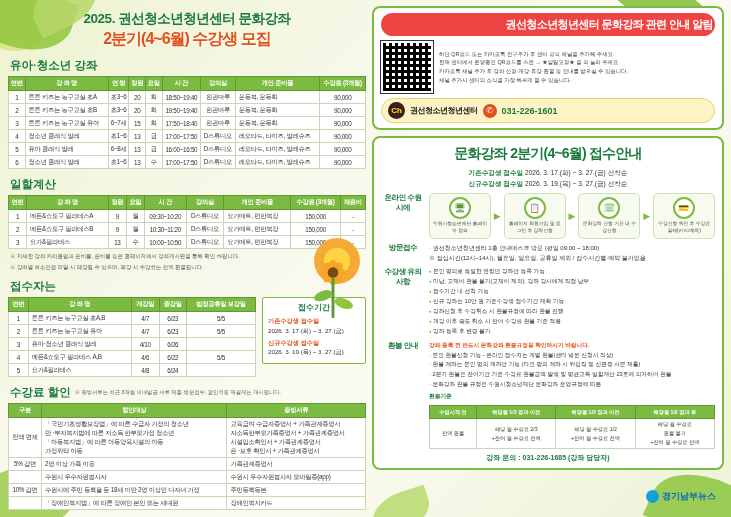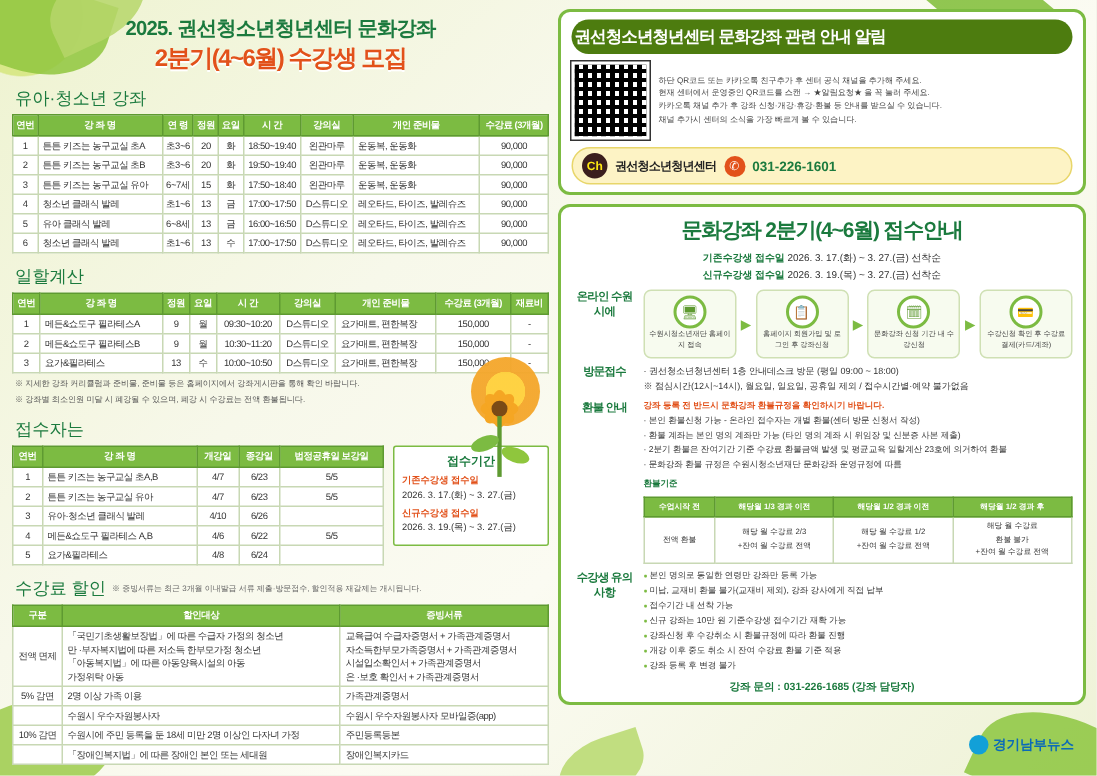--- a/index.html
+++ b/index.html
@@ -36,21 +36,21 @@
   
   .title-block { text-align:center; padding-top:4px; }
   .t-year {
     color:#1b7a3e; font-weight:bold; font-size:13.5px; letter-spacing:-.5px;
   }
   .t-main {
     color:#e2511a; font-weight:bold; font-size:16px; letter-spacing:-1px;
     margin-top:1px; text-shadow:0 1px 0 #fff;
   }
   .sec-head {
-    color:#1b7a3e; font-weight:normal; font-size:11.5px; margin:8px 0 3px 2px;
+    color:#1b7a3e; font-weight:bold; font-size:11.5px; margin:8px 0 3px 2px;
   }
   table.grid {
     width:100%; border-collapse:collapse; font-size:6.3px; background:#fff;
   }
   table.grid th {
     background:#7cbb42; color:#fff; font-weight:bold;
     border:1px solid #5e9a31; padding:2px 1px; text-align:center; letter-spacing:-.3px;
   }
   table.grid td {
     border:1px solid #c8d8b4; padding:1.5px 1px; text-align:center; color:#333;
@@ -82,22 +82,22 @@
   .flower {
     position:absolute; right:4px; top:246px; width:58px; height:70px;
   }
 
   
   .rbox {
     border:2px solid #7cbb42; border-radius:8px; background:#fff;
     padding:5px 7px; margin-bottom:6px;
   }
   .r-title {
-    background:#4d7c0f; color:#fff; font-weight:bold; font-size:11px;
-    text-align:left; border-radius:14px; padding:4px 2px; letter-spacing:-.6px;
+    background:#ef4444; color:#fff; font-weight:bold; font-size:11px;
+    text-align:right; border-radius:14px; padding:4px 2px; letter-spacing:-.6px;
     margin-bottom:5px;
   }
   .r-sub { color:#1b7a3e; font-weight:bold; font-size:8.2px; text-align:center; letter-spacing:-.4px; }
   .qr-row { display:flex; gap:6px; align-items:center; margin-top:4px; }
   .qr {
     width:52px; height:52px; flex:0 0 52px;
     background:
       repeating-linear-gradient(90deg,#000 0 3px,#fff 3px 6px),
       repeating-linear-gradient(0deg,#000 0 3px,#fff 3px 6px);
     background-blend-mode:multiply; border:2px solid #fff; outline:1px solid #333;
@@ -500,20 +500,33 @@
           </div>
       </div>
 
       <div class="row-flex">
         <div class="side-label">방문접수</div>
         <div class="visit-txt" style="white-space:pre-line">· 권선청소년청년센터 1층 안내데스크 방문 (평일 09:00 ~ 18:00)
 ※ 점심시간(12시~14시), 월요일, 일요일, 공휴일 제외 / 접수시간별·예약 불가없음</div>
       </div>
 
       <div class="row-flex">
+        <div class="side-label">수강생 유의 사항</div>
+        <div class="bullets" id="caution-wrap">
+            <div>본인 명의로 동일한 연령만 강좌만 등록 가능</div>
+            <div>미납, 교재비 환불 불가(교재비 제외), 강좌 강사에게 직접 납부</div>
+            <div>접수기간 내 선착 가능</div>
+            <div>신규 강좌는 10만 원 기준수강생 접수기간 재확 가능</div>
+            <div>강좌신청 후 수강취소 시 환불규정에 따라 환불 진행</div>
+            <div>개강 이후 중도 취소 시 잔여 수강료 환불 기준 적용</div>
+            <div>강좌 등록 후 변경 불가</div>
+          </div>
+      </div>
+
+      <div class="row-flex">
         <div class="side-label">환불 안내</div>
         <div class="refund-txt">
           <div id="refund-wrap">
               <div class="warn">강좌 등록 전 반드시 문화강좌 환불규정을 확인하시기 바랍니다.</div>
               <div>· 본인 환불신청 가능 - 온라인 접수자는 개별 환불(센터 방문 신청서 작성)</div>
               <div>· 환불 계좌는 본인 명의 계좌만 가능 (타인 명의 계좌 시 위임장 및 신분증 사본 제출)</div>
               <div>· 2분기 환불은 잔여기간 기준 수강료 환불금액 발생 및 평균교육 일할계산 23호에 의거하여 환불</div>
               <div>· 문화강좌 환불 규정은 수원시청소년재단 문화강좌 운영규정에 따름</div>
             </div>
           <div style="margin-top:3px;font-weight:bold;color:#1b7a3e">환불기준</div>
@@ -535,33 +548,20 @@
 +잔여 월 수강료 전액</td>
                   <td style="white-space: pre-line;">해당 월 수강료
 환불 불가
 +잔여 월 수강료 전액</td>
                 </tr>
               </tbody>
           </table>
         </div>
       </div>
 
-      <div class="row-flex">
-        <div class="side-label">수강생 유의 사항</div>
-        <div class="bullets" id="caution-wrap">
-            <div>본인 명의로 동일한 연령만 강좌만 등록 가능</div>
-            <div>미납, 교재비 환불 불가(교재비 제외), 강좌 강사에게 직접 납부</div>
-            <div>접수기간 내 선착 가능</div>
-            <div>신규 강좌는 10만 원 기준수강생 접수기간 재확 가능</div>
-            <div>강좌신청 후 수강취소 시 환불규정에 따라 환불 진행</div>
-            <div>개강 이후 중도 취소 시 잔여 수강료 환불 기준 적용</div>
-            <div>강좌 등록 후 변경 불가</div>
-          </div>
-      </div>
-
       <div class="rfoot">강좌 문의 : 031-226-1685 (강좌 담당자)</div>
     </div>
 
     <div class="logo-badge">
       <span class="logo-dot"></span>
       <span>경기남부뉴스</span>
     </div>
   </div>
 </div>
 

